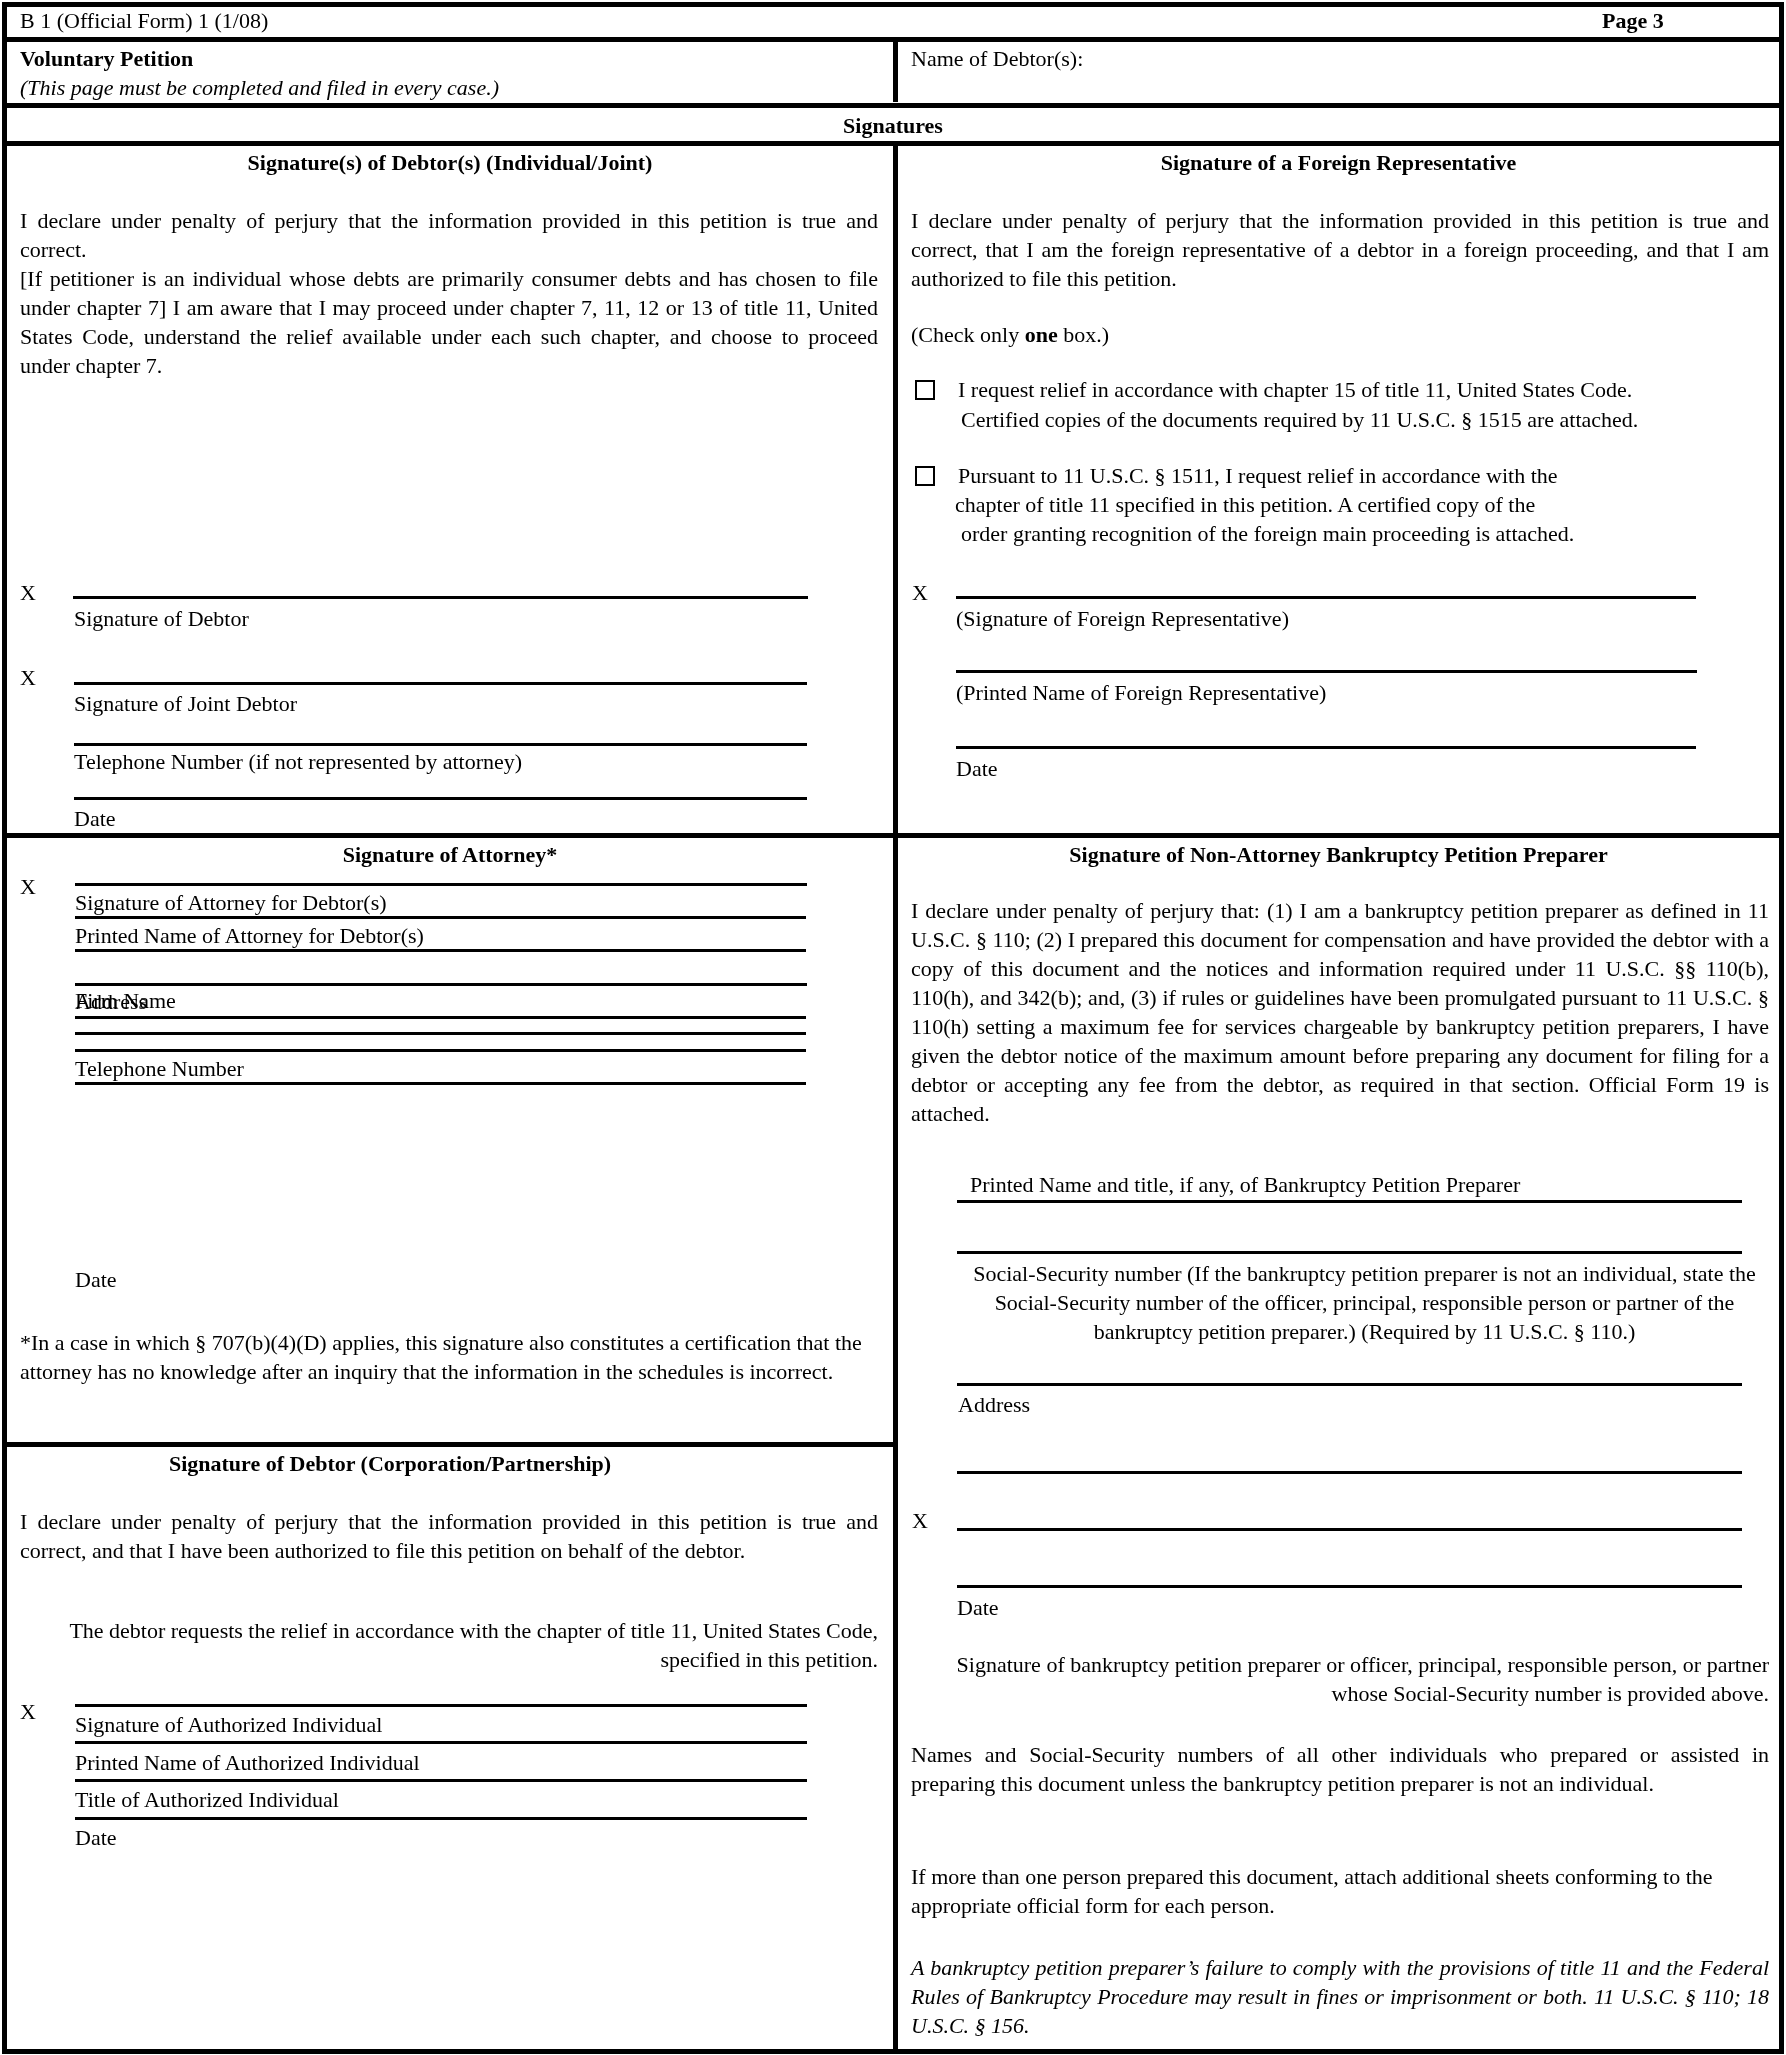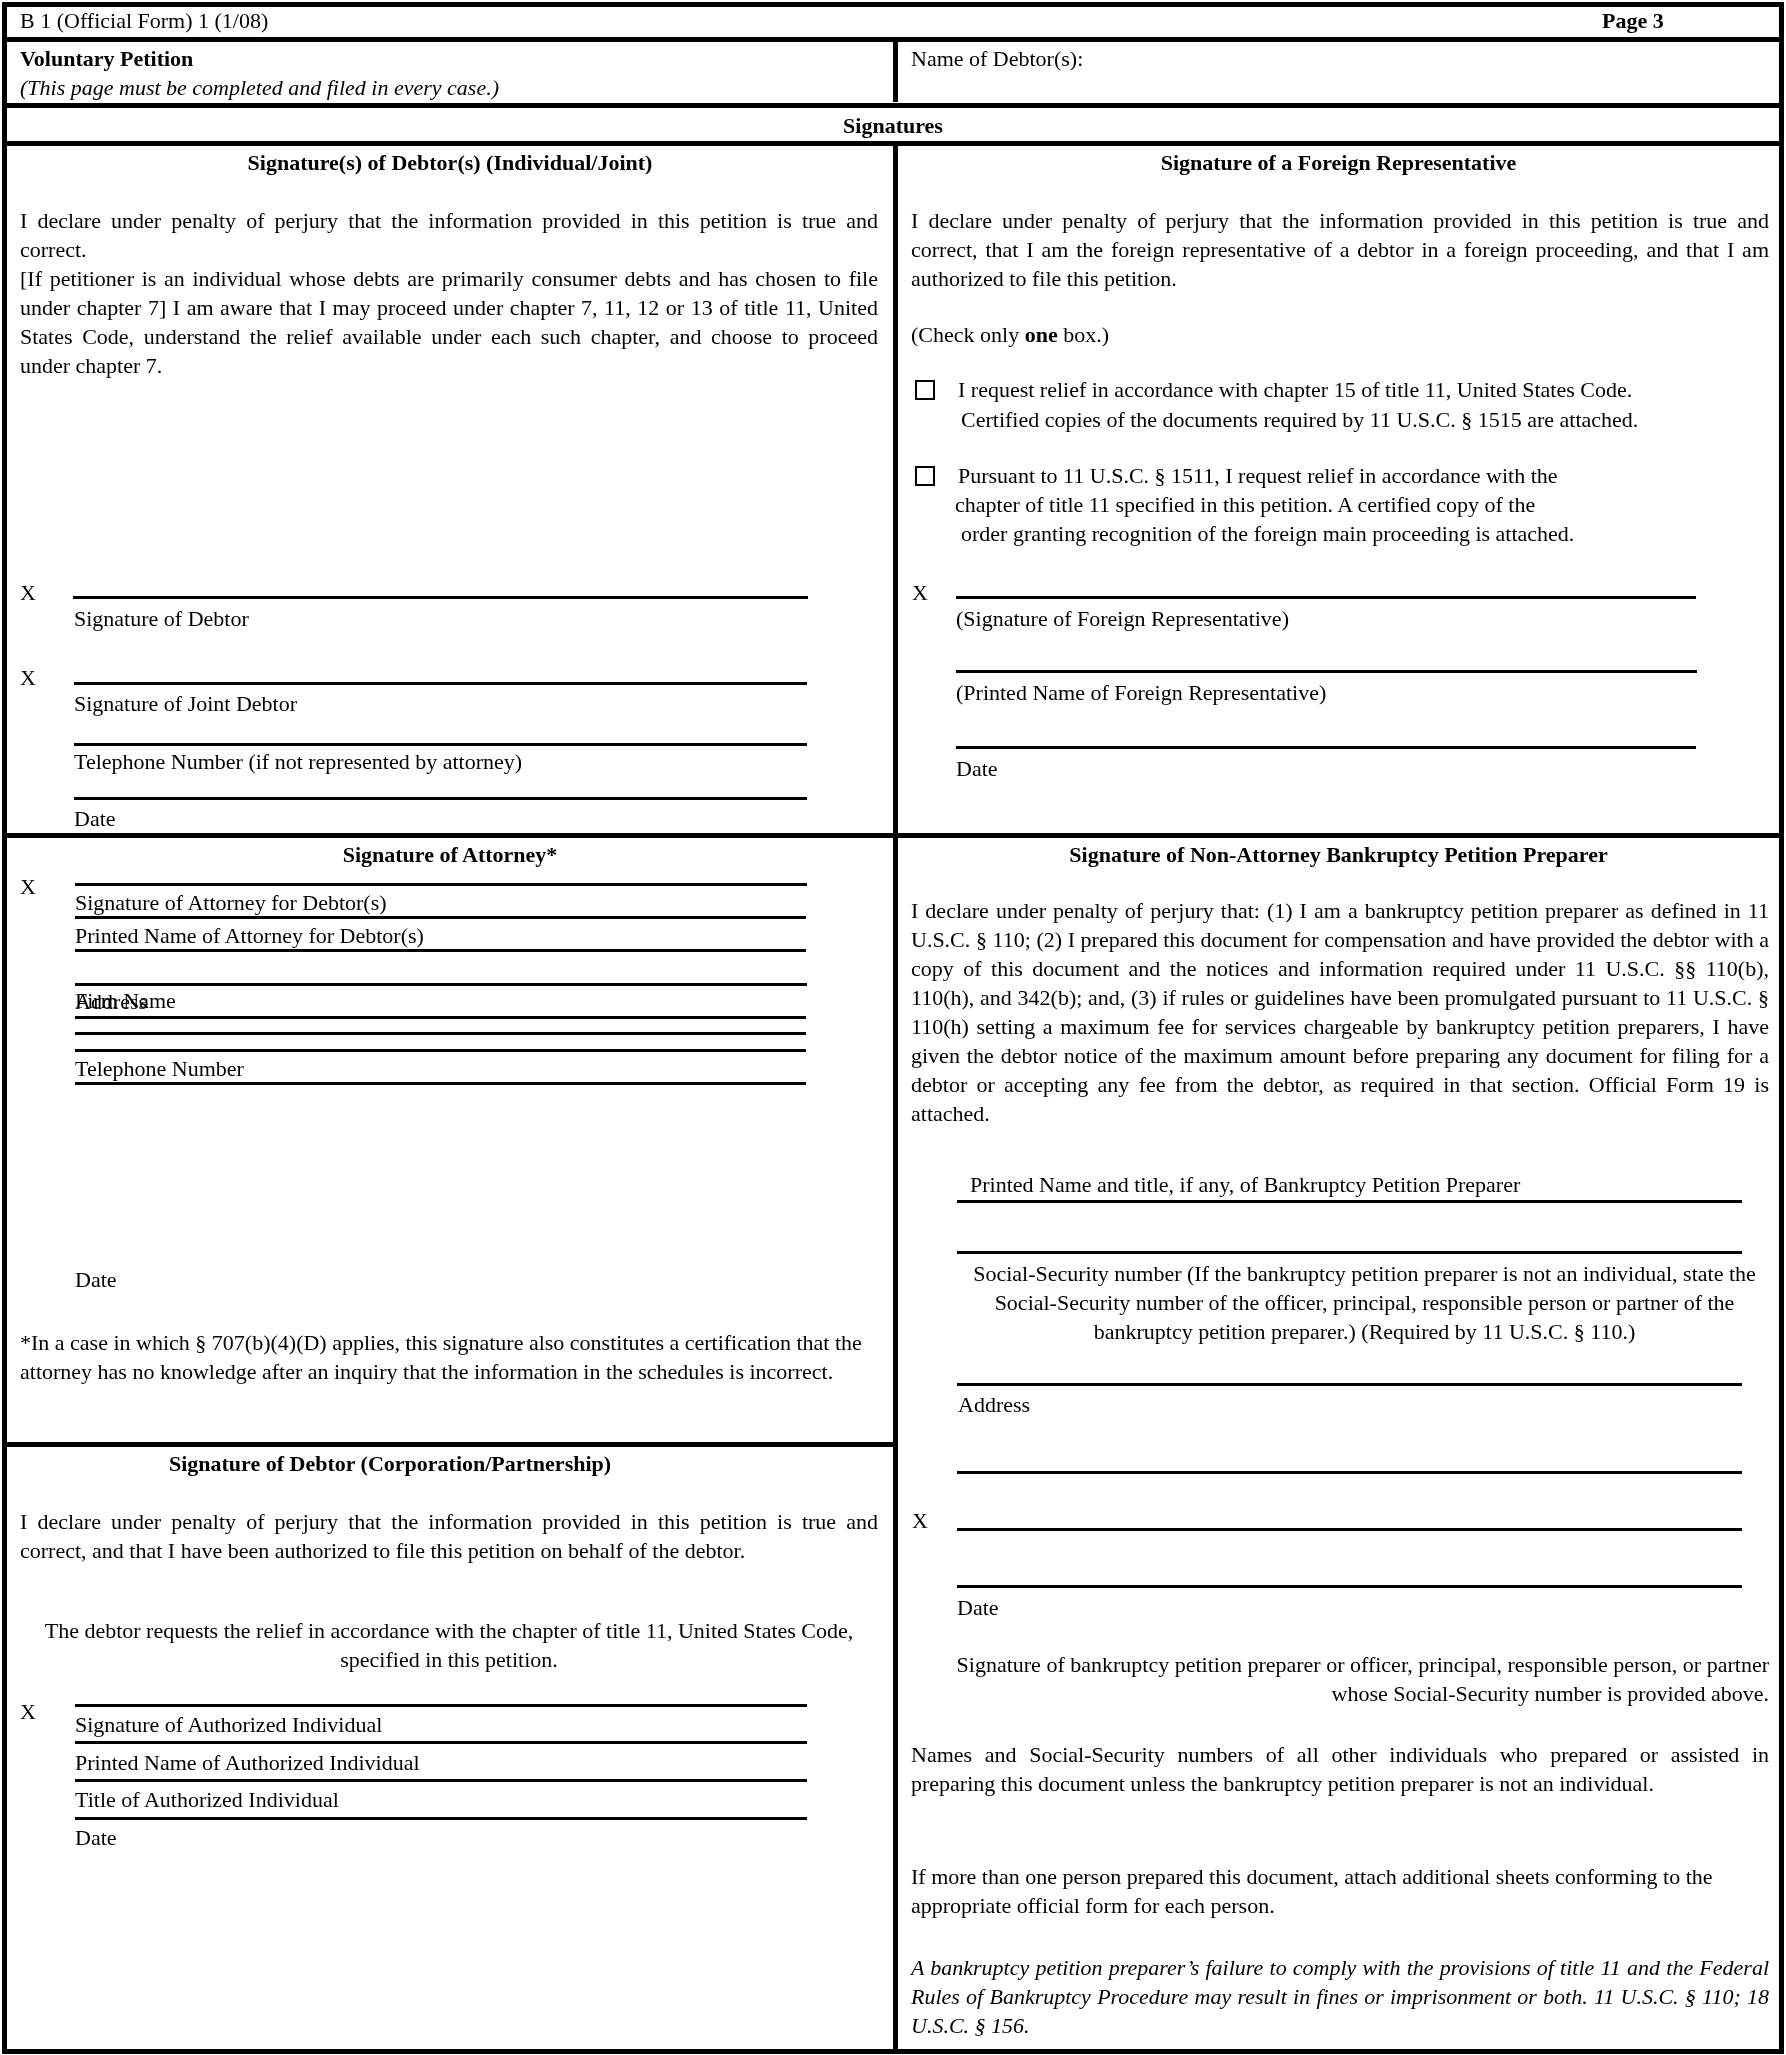--- a/index.html
+++ b/index.html
@@ -110,21 +110,21 @@
 <div class="sigline" style="left:957px;top:1528px;width:785px;"></div>
 <div class="sigline" style="left:957px;top:1585px;width:785px;"></div>
 <div class="t" style="left:957px;top:1593px;">Date</div>
 <div class="para" style="left:911px;top:1650px;width:858px;text-align:right;">Signature of bankruptcy petition preparer or officer, principal, responsible person, or partner whose Social-Security number is provided above.</div>
 <div class="para" style="left:911px;top:1740px;width:858px;">Names and Social-Security numbers of all other individuals who prepared or assisted in preparing this document unless the bankruptcy petition preparer is not an individual.</div>
 <div class="para" style="left:911px;top:1862px;width:858px;text-align:left;">If more than one person prepared this document, attach additional sheets conforming to the appropriate official form for each person.</div>
 <div class="para i" style="left:911px;top:1953px;width:858px;">A bankruptcy petition preparer’s failure to comply with the provisions of title 11 and the Federal Rules of Bankruptcy Procedure may result in fines or imprisonment or both.  11 U.S.C. § 110; 18 U.S.C. § 156.</div>
 
 <div class="head" style="left:7px;top:1449px;width:726px;margin-left:20px;">Signature of Debtor (Corporation/Partnership)</div>
 <div class="para" style="left:20px;top:1507px;width:858px;">I declare under penalty of perjury that the information provided in this petition is true and correct, and that I have been authorized to file this petition on behalf of the debtor.</div>
-<div class="para" style="left:20px;top:1616px;width:858px;text-align:center;">The debtor requests the relief in accordance with the chapter of title 11, United States Code, specified in this petition.</div>
+<div class="para" style="left:20px;top:1616px;width:858px;text-align:right;">The debtor requests the relief in accordance with the chapter of title 11, United States Code, specified in this petition.</div>
 <div class="xmark" style="left:20px;top:1697px;">X</div>
 <div class="sigline" style="left:75px;top:1704px;width:732px;"></div>
 <div class="t" style="left:75px;top:1710px;">Signature of Authorized Individual</div>
 <div class="sigline" style="left:75px;top:1741px;width:732px;"></div>
 <div class="t" style="left:75px;top:1748px;">Printed Name of Authorized Individual</div>
 <div class="sigline" style="left:75px;top:1779px;width:732px;"></div>
 <div class="t" style="left:75px;top:1785px;">Title of Authorized Individual</div>
 <div class="sigline" style="left:75px;top:1817px;width:732px;"></div>
 <div class="t" style="left:75px;top:1823px;">Date</div>
 

